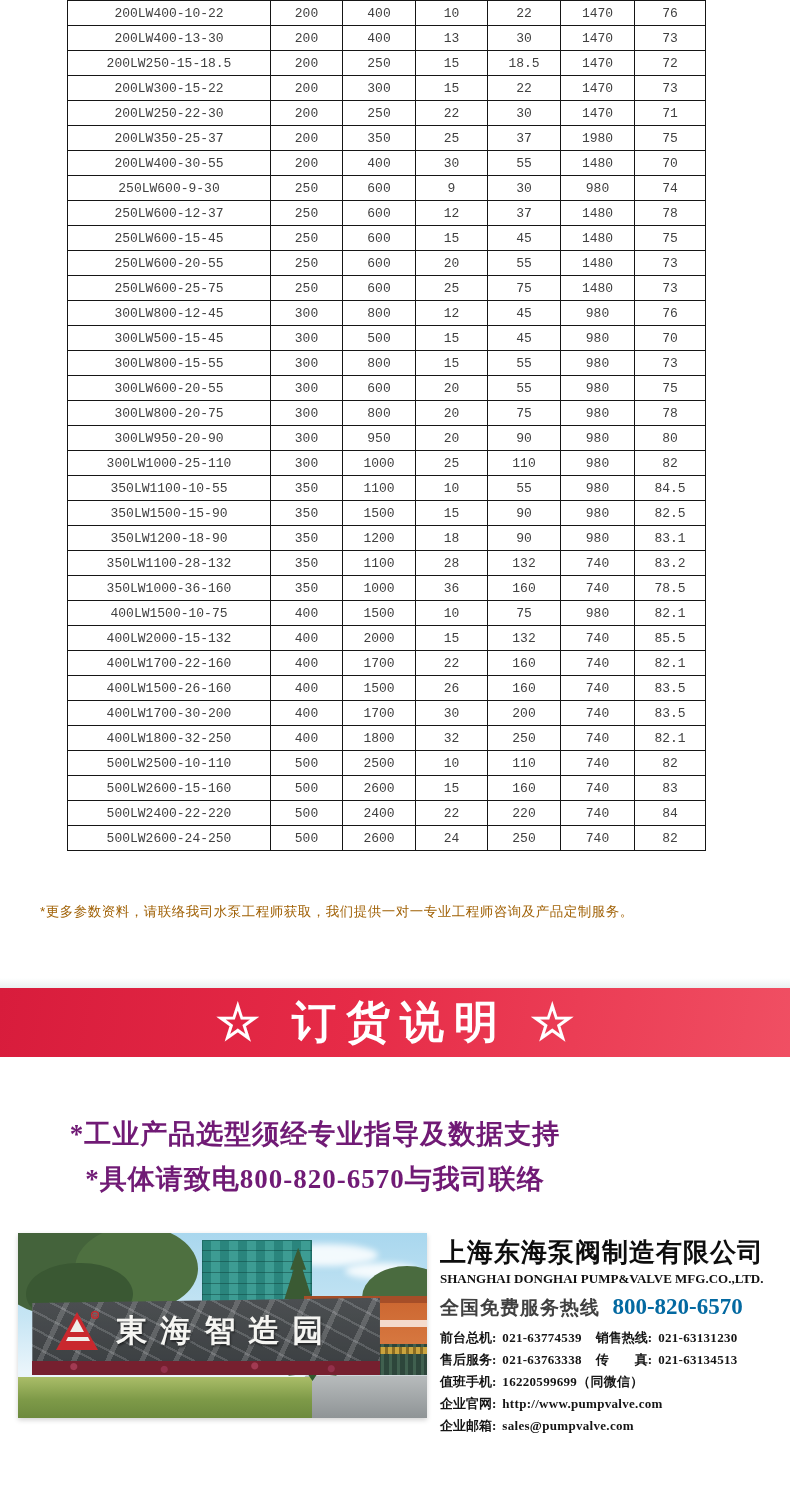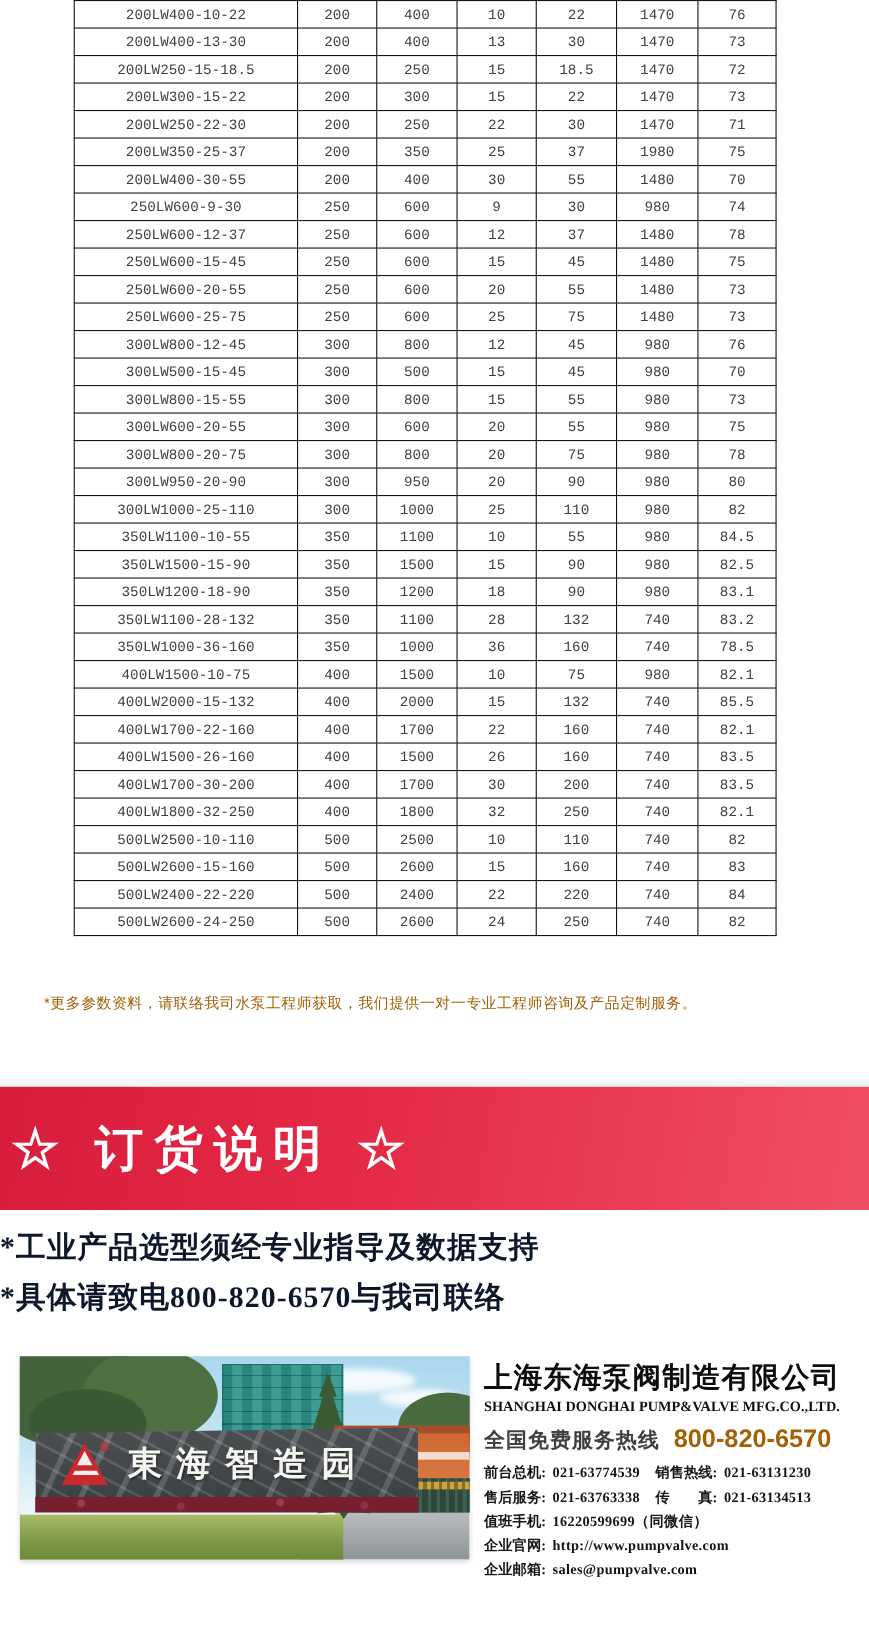--- a/index.html
+++ b/index.html
@@ -17,29 +17,29 @@
   }
 
   
   .note { position:absolute; top:903px; left:40px; font-size:13.5px; color:#a16207; letter-spacing:.5px; }
 
   
   .section-edge { position:absolute; top:978px; left:0; width:790px; height:10px;
     background:linear-gradient(#ffffff, #e9f0f0); }
 
   
-  .banner { position:absolute; top:988px; left:0; width:790px; height:112px;
+  .banner { position:absolute; top:988px; left:0; width:790px; height:69px;
     background:linear-gradient(100deg, #d81c3c 0%, #e62b47 45%, #f04f63 100%);
-    display:flex; align-items:center; }
+    display:flex; align-items:center; justify-content:center; }
   .banner-title { color:#ffffff; font-size:44px; font-weight:bold; letter-spacing:10px;
     text-align:center; padding-left:10px; }
 
   
-  .notice { position:absolute; top:1112px; left:0; width:630px; 
-    font-family:"Liberation Serif", serif; font-weight:bold; color:#0f172a; }
+  .notice { position:absolute; top:1112px; left:0; width:630px; text-align:center;
+    font-family:"Liberation Serif", serif; font-weight:bold; color:#701a75; }
   .notice .line { font-size:27px; line-height:45px; letter-spacing:1px; }
 
   
   .photo { position:absolute; left:18px; top:1233px; width:409px; height:185px; overflow:hidden;
     box-shadow:0 2px 5px rgba(0,0,0,.18); background:#cfe9f6; }
   .sky { position:absolute; inset:0;
     background:linear-gradient(#a9d7ee 0%, #c6e5f4 45%, #eaf5fb 75%, #f3f8fb 100%); }
   .cloud { position:absolute; background:rgba(255,255,255,.85); border-radius:50%; filter:blur(3px); }
   .blob { position:absolute; border-radius:50%; }
   .glass-building { position:absolute; left:45%; top:4%; width:27%; height:48%;
@@ -82,21 +82,21 @@
   .plant { position:absolute; left:66%; top:66%; width:12%; height:14%; background:#2f5a2e;
     border-radius:50% 50% 20% 20%;
     clip-path:polygon(50% 0,68% 28%,100% 18%,80% 55%,100% 80%,60% 72%,50% 100%,40% 72%,0 80%,20% 55%,0 18%,32% 28%); }
 
   .company { position:absolute; left:440px; top:1236px; width:340px; }
   .company-name-cn { font-size:26px; font-weight:bold; color:#0d0d0d; letter-spacing:1px; line-height:32px; white-space:nowrap; }
   .company-name-en { font-family:"Liberation Serif", serif; font-size:13px; font-weight:bold;
     color:#111; line-height:19px; margin-top:1px; white-space:nowrap; }
   .hotline { margin-top:6px; white-space:nowrap; }
   .hotline-label { color:#404040; font-size:19px; font-weight:bold; letter-spacing:1px; }
-  .hotline-number { color:#a16207; font-family:Liberation Sans, sans-serif; font-size:23px; font-weight:bold; margin-left:8px; }
+  .hotline-number { color:#0369a1; font-family:Liberation Serif, serif; font-size:23px; font-weight:bold; margin-left:8px; }
   .contacts { margin-top:6px; font-family:"Liberation Serif", serif; font-weight:bold; color:#151515; }
   .contact-row { font-size:13px; line-height:22px; white-space:nowrap; }
   .contact-row .c-label { margin-right:6px; }
   .contact-row .c-value { margin-right:14px; letter-spacing:.3px; }
 </style>
 </head>
 <body>
 
 <div id="page">
 

